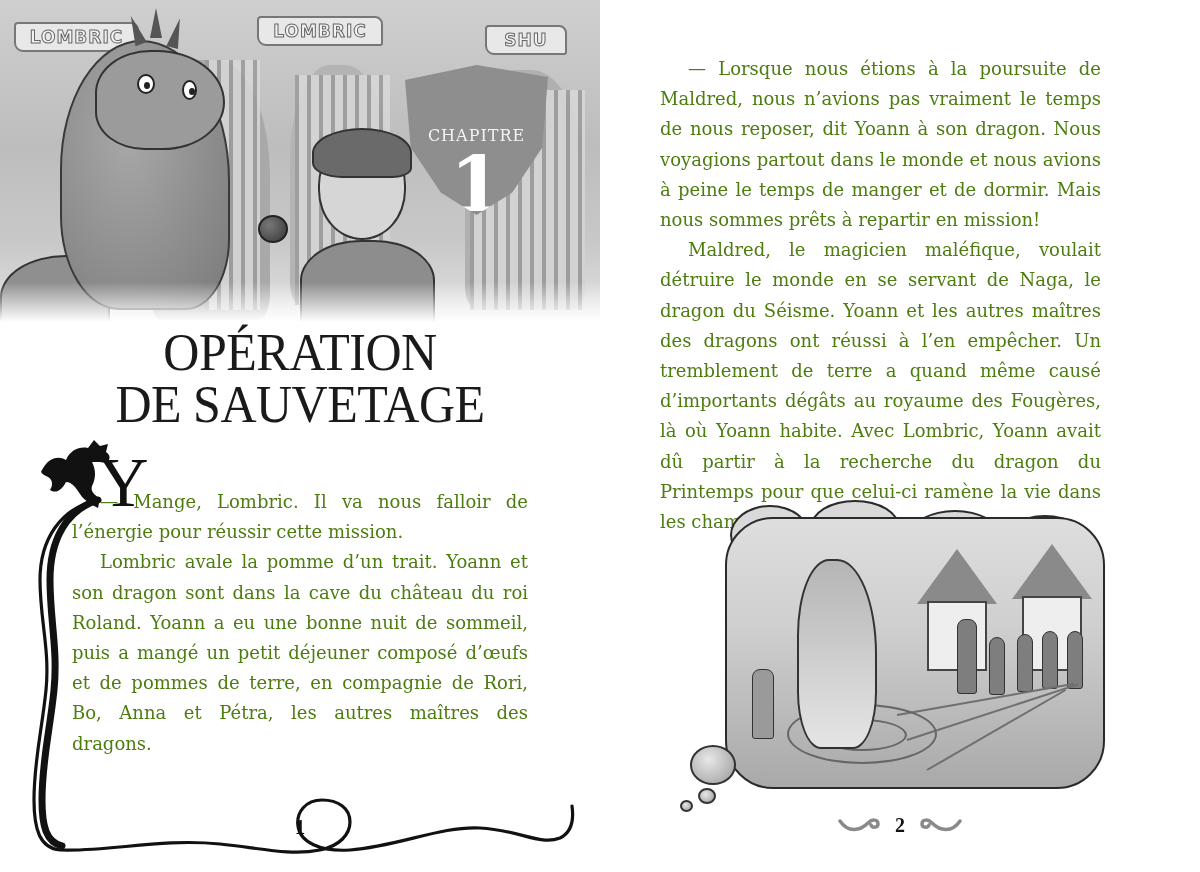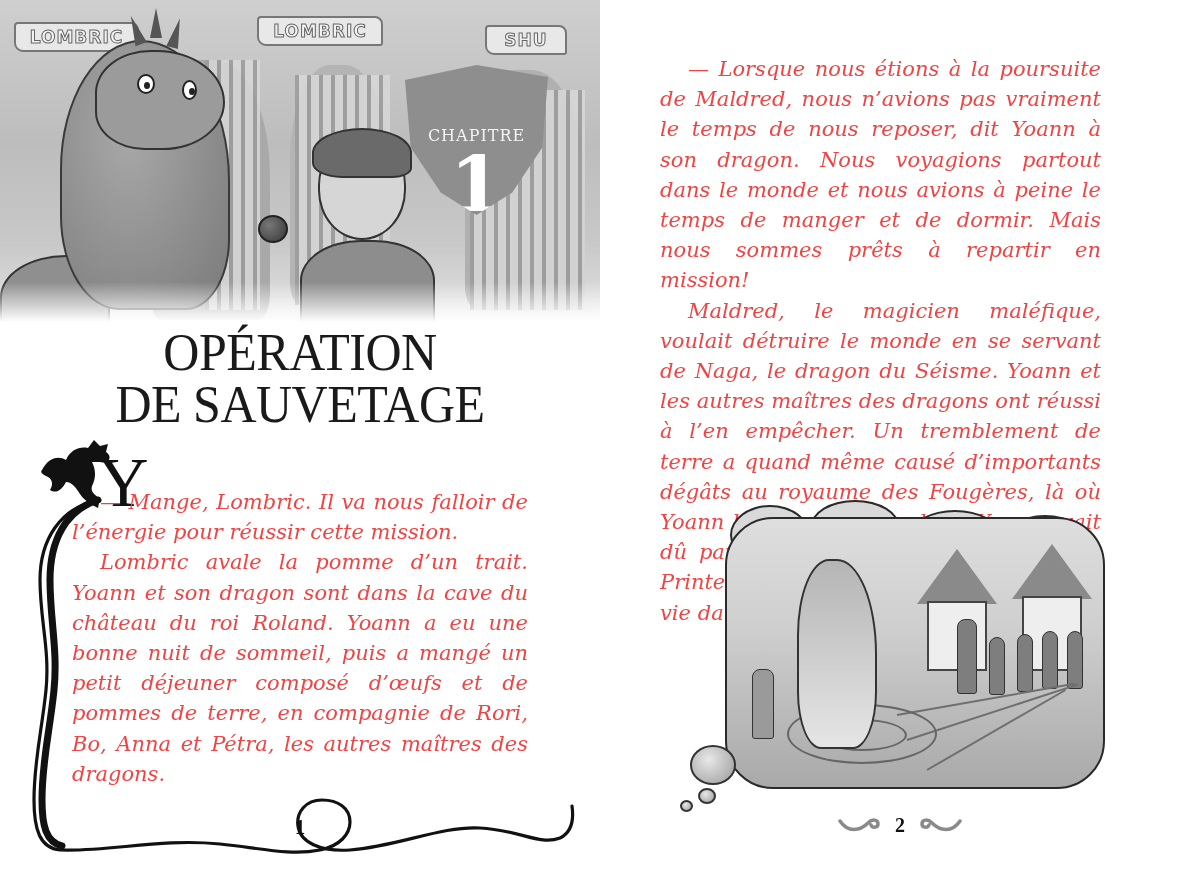--- a/index.html
+++ b/index.html
@@ -89,22 +89,22 @@
   .border-svg { position: absolute; left: 0; top: 430px; width: 600px; height: 442px; }
 
   
   .dropcap {
     position: absolute; left: 98px; top: 448px; font-family: "Liberation Serif", serif;
     font-size: 70px; line-height: 70px; color: #111;
   }
 
   
   .text-block {
-    position: absolute; font-family: "DejaVu Serif", serif; font-size: 21px; line-height: 30.2px;
-    color: #ef4444; text-align: justify; hyphens: none; font-style: italic;
+    position: absolute; font-family: "DejaVu Serif", serif; font-size: 18px; line-height: 30.2px;
+    color: #4d7c0f; text-align: justify; hyphens: none;
   }
   .text-block p { text-indent: 28px; }
   .text-block p.first { text-indent: 0; }
   .text-block p.first .lead-indent { display: inline-block; width: 44px; }
   .left-text { left: 72px; top: 487px; width: 456px; }
   .right-text { left: 660px; top: 54px; width: 441px; }
 
   .page-number-left {
     position: absolute; left: 282px; top: 808px; width: 36px; height: 38px;
     display: flex; align-items: center; justify-content: center;

